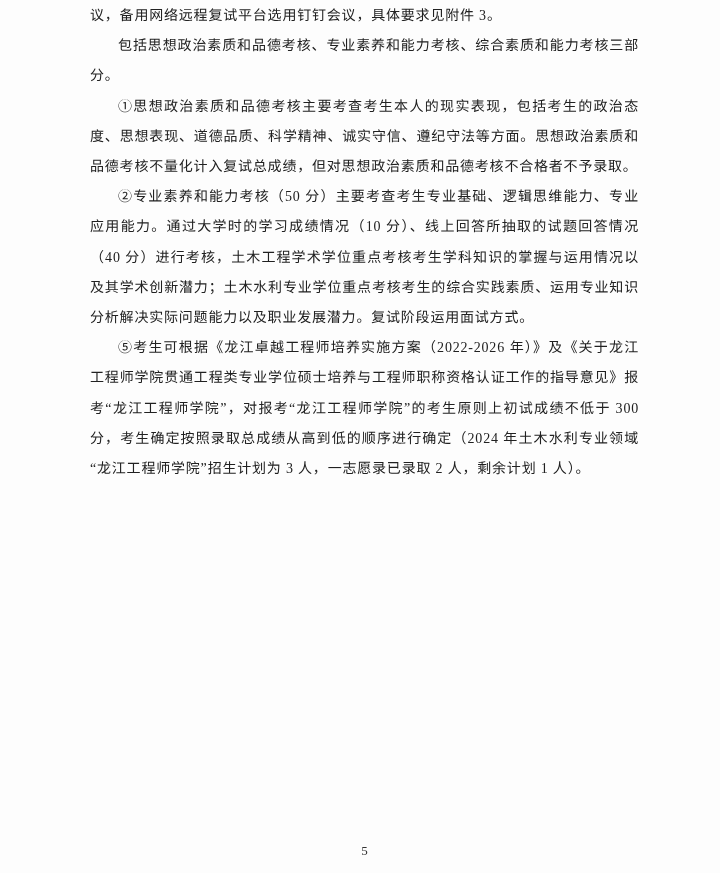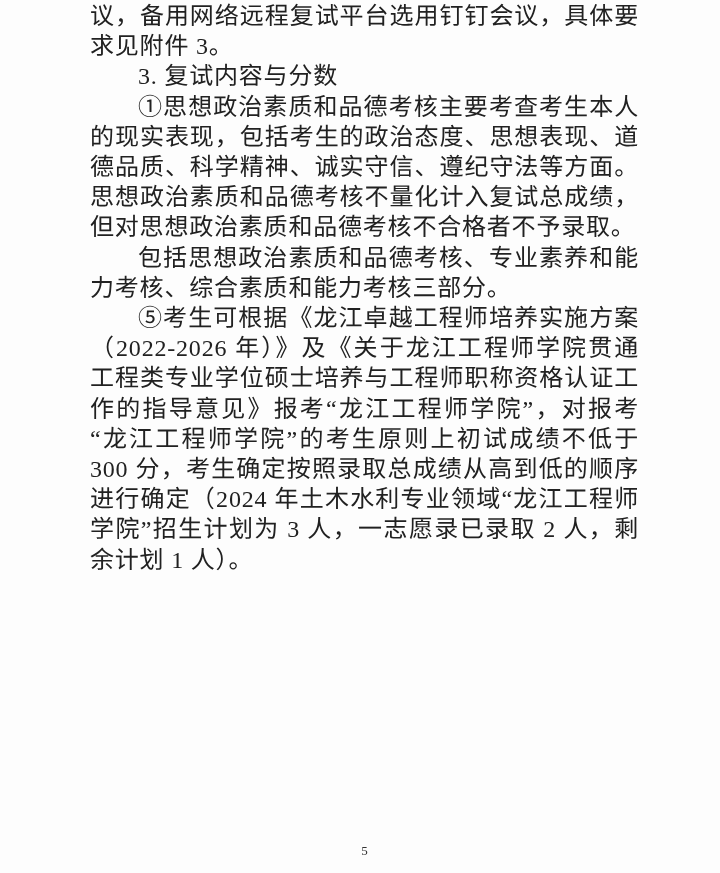--- a/index.html
+++ b/index.html
@@ -22,21 +22,21 @@
     box-sizing: border-box;
   }
   .doc-body {
     position: absolute;
     left: 90px;
     top: 1px;
     width: 549px;
   }
   .doc-body p {
     margin: 0;
-    font-size: 24px;
+    font-size: 14px;
     line-height: 30.2px;
     text-align: justify;
     letter-spacing: 0.8px;
     word-break: normal;
     overflow-wrap: break-word;
   }
   .doc-body p.indent {
     text-indent: 2em;
   }
   .page-footer {
@@ -51,23 +51,23 @@
     color: #333333;
     letter-spacing: 0;
   }
 </style>
 </head>
 <body>
 
 <div class="page">
   <main class="doc-body">
     <p>议，备用网络远程复试平台选用钉钉会议，具体要求见附件 3。</p>
-    <p class="indent">3. 复试内容与分数</p>
+    <p class="indent">包括思想政治素质和品德考核、专业素养和能力考核、综合素质和能力考核三部分。</p>
     <p class="indent">①思想政治素质和品德考核主要考查考生本人的现实表现，包括考生的政治态度、思想表现、道德品质、科学精神、诚实守信、遵纪守法等方面。思想政治素质和品德考核不量化计入复试总成绩，但对思想政治素质和品德考核不合格者不予录取。</p>
-    <p class="indent">包括思想政治素质和品德考核、专业素养和能力考核、综合素质和能力考核三部分。</p>
+    <p class="indent">②专业素养和能力考核（50 分）主要考查考生专业基础、逻辑思维能力、专业应用能力。通过大学时的学习成绩情况（10 分）、线上回答所抽取的试题回答情况（40 分）进行考核，土木工程学术学位重点考核考生学科知识的掌握与运用情况以及其学术创新潜力；土木水利专业学位重点考核考生的综合实践素质、运用专业知识分析解决实际问题能力以及职业发展潜力。复试阶段运用面试方式。</p>
     <p class="indent">⑤考生可根据《龙江卓越工程师培养实施方案（2022-2026 年）》及《关于龙江工程师学院贯通工程类专业学位硕士培养与工程师职称资格认证工作的指导意见》报考“龙江工程师学院”，对报考“龙江工程师学院”的考生原则上初试成绩不低于 300 分，考生确定按照录取总成绩从高到低的顺序进行确定（2024 年土木水利专业领域“龙江工程师学院”招生计划为 3 人，一志愿录已录取 2 人，剩余计划 1 人）。</p>
 
   </main>
 
   <footer class="page-footer">
     <span class="page-number">5</span>
   </footer>
 </div>
 
 </body></html>

